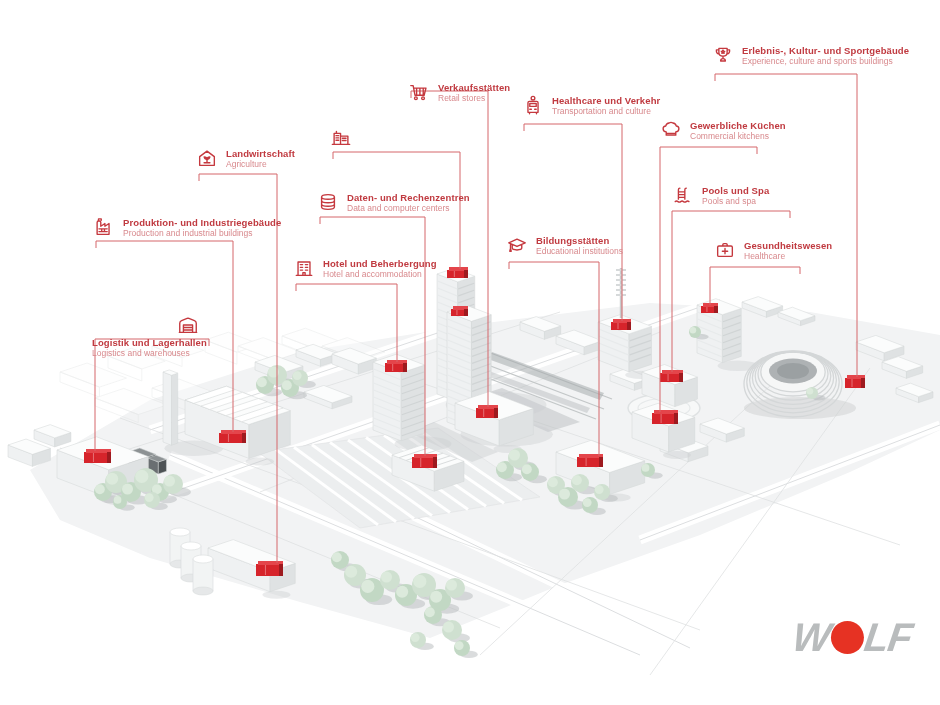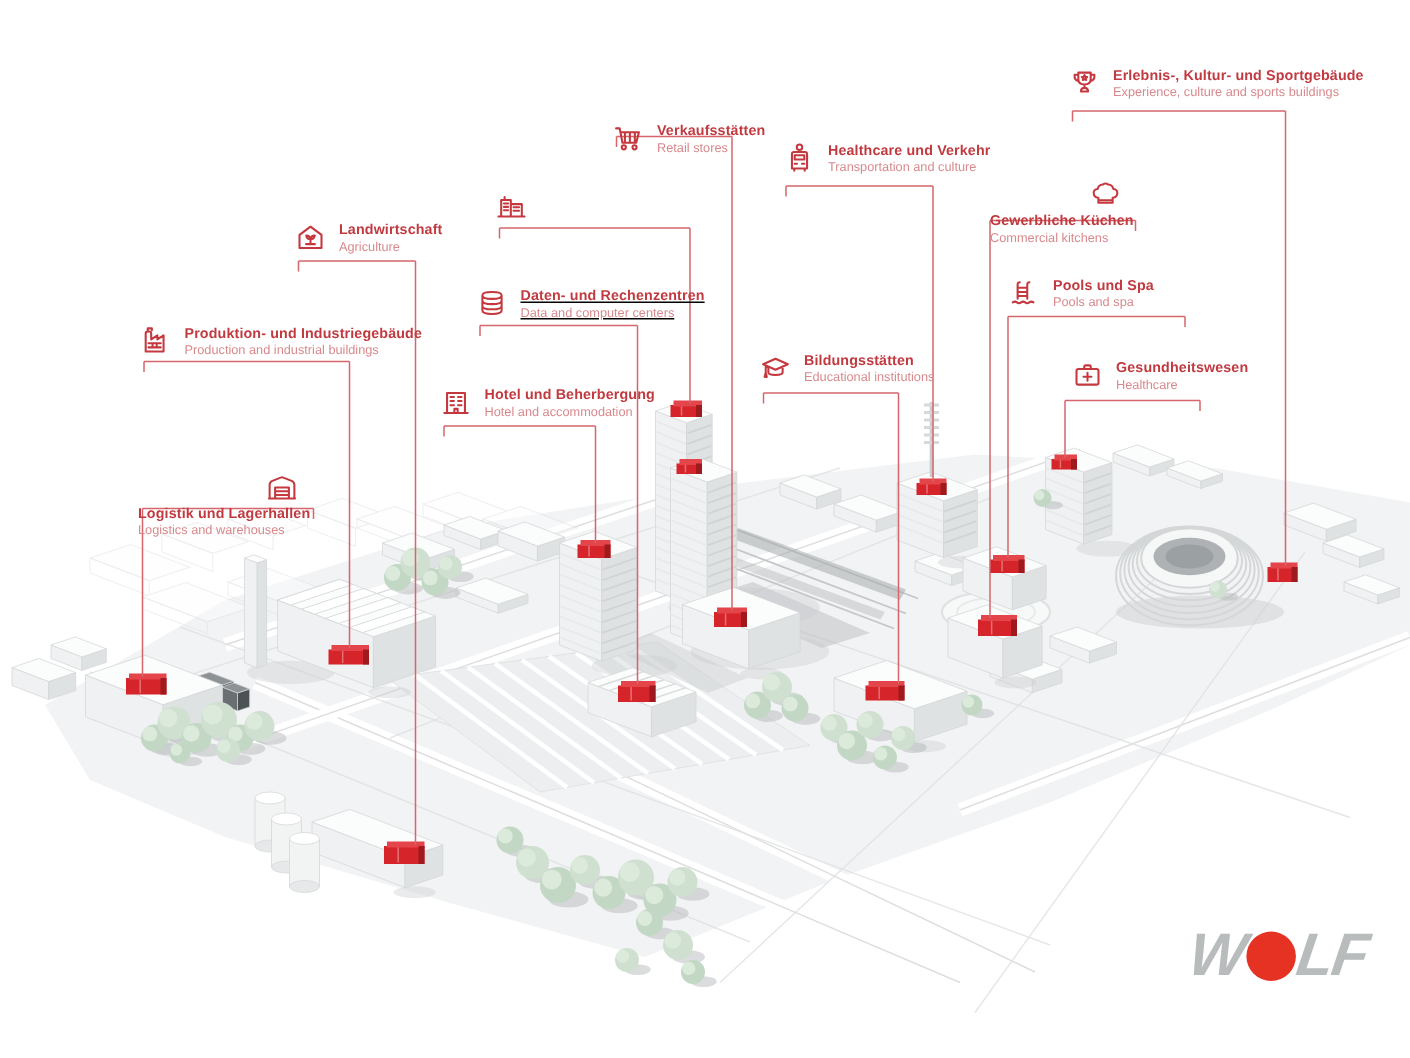--- a/index.html
+++ b/index.html
@@ -658,21 +658,21 @@
       </div>
       <div class="callout" style="left: 293px; top: 257px;">
         <svg viewBox="0 0 24 24" class="ico">
           <path d="M5.5 20 V5.5 H18.5 V20 M3.5 20 H20.5 M8 8.3 H10.5 M13.5 8.3 H16 M8 11.3 H10.5 M13.5 11.3 H16 M8 14.3 H10.5 M13.5 14.3 H16 M10.8 20 V17 H13.2 V20" fill="none" stroke="#c5383e" stroke-width="1.5" stroke-linecap="round" stroke-linejoin="round"></path>
         </svg>
         <span class="txt">
           <span class="t1">Hotel und Beherbergung</span>
           <span class="t2">Hotel and accommodation</span>
         </span>
       </div>
-      <div class="callout" style="left: 317px; top: 191px; text-decoration: underline;">
+      <div class="callout" style="left: 317px; top: 191px;">
         <svg viewBox="0 0 24 24" class="ico">
           <path d="M5 6.5 Q5 4 12 4 Q19 4 19 6.5 Q19 9 12 9 Q5 9 5 6.5 M5 6.5 V17.5 Q5 20 12 20 Q19 20 19 17.5 V6.5 M5 10.3 Q5 12.8 12 12.8 Q19 12.8 19 10.3 M5 14.1 Q5 16.6 12 16.6 Q19 16.6 19 14.1" fill="none" stroke="#c5383e" stroke-width="1.5" stroke-linecap="round" stroke-linejoin="round"></path>
         </svg>
         <span class="txt">
           <span class="t1">Daten- und Rechenzentren</span>
           <span class="t2">Data and computer centers</span>
         </span>
       </div>
       <div class="callout" style="left: 330px; top: 126px;">
         <svg viewBox="0 0 24 24" class="ico">
@@ -693,21 +693,21 @@
       <div class="callout" style="left: 522px; top: 94px;">
         <svg viewBox="0 0 24 24" class="ico">
           <circle cx="12" cy="4.6" r="2" fill="none" stroke="#c5383e" stroke-width="1.5" stroke-linecap="round" stroke-linejoin="round"></circle>
           <path d="M6.5 20 V9.5 Q6.5 8 8 8 H16 Q17.5 8 17.5 9.5 V20 M6.5 20 H17.5 M8.5 10.3 H15.5 V13.5 H8.5 Z M8.5 16.6 H10.2 M13.8 16.6 H15.5 M8.2 20 V21.6 M15.8 20 V21.6" fill="none" stroke="#c5383e" stroke-width="1.5" stroke-linecap="round" stroke-linejoin="round"></path>
         </svg>
         <span class="txt">
           <span class="t1">Healthcare und Verkehr</span>
           <span class="t2">Transportation and culture</span>
         </span>
       </div>
-      <div class="callout" style="left: 660px; top: 119px; flex-direction: column;">
+      <div class="callout" style="left: 660px; top: 119px;">
         <svg viewBox="0 0 24 24" class="ico">
           <path d="M6.8 14 Q3.4 13.6 3.4 10.5 Q3.4 7.8 6.3 7.6 Q7 4.6 10 4.4 Q12 2.9 14 4.4 Q17 4.6 17.7 7.6 Q20.6 7.8 20.6 10.5 Q20.6 13.6 17.2 14 M6.8 14 V17.6 H17.2 V14 M6.8 15.8 H17.2" fill="none" stroke="#c5383e" stroke-width="1.5" stroke-linecap="round" stroke-linejoin="round"></path>
         </svg>
         <span class="txt">
           <span class="t1">Gewerbliche Küchen</span>
           <span class="t2">Commercial kitchens</span>
         </span>
       </div>
       <div class="callout" style="left: 672px; top: 184px;">
         <svg viewBox="0 0 24 24" class="ico">

